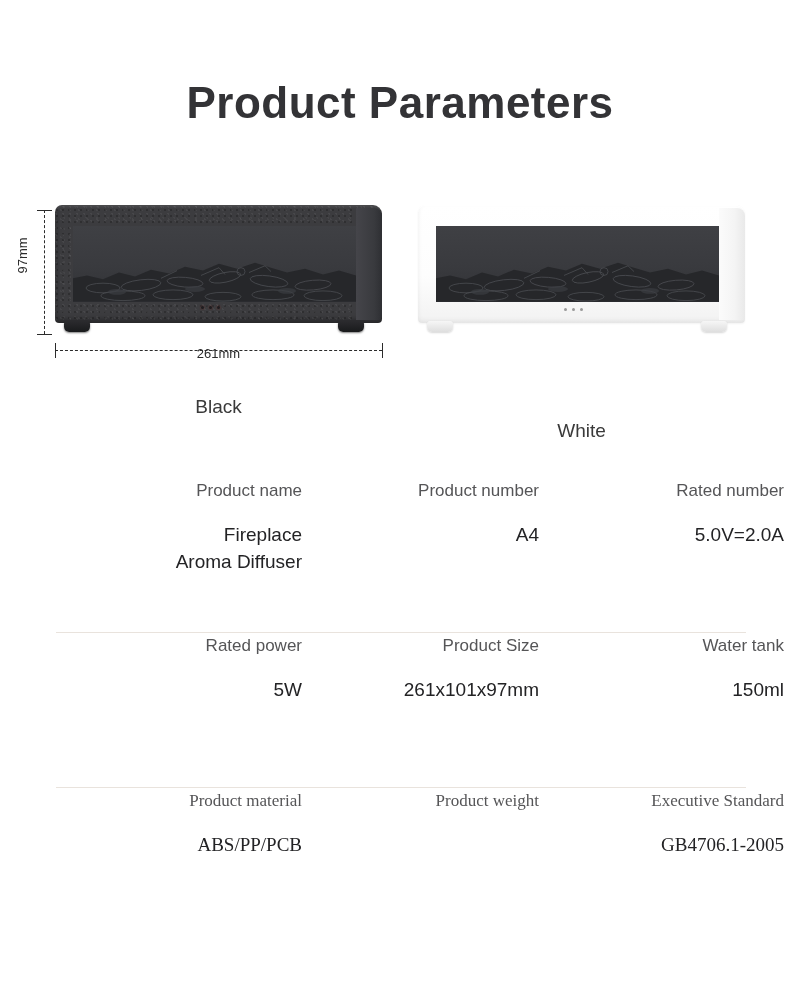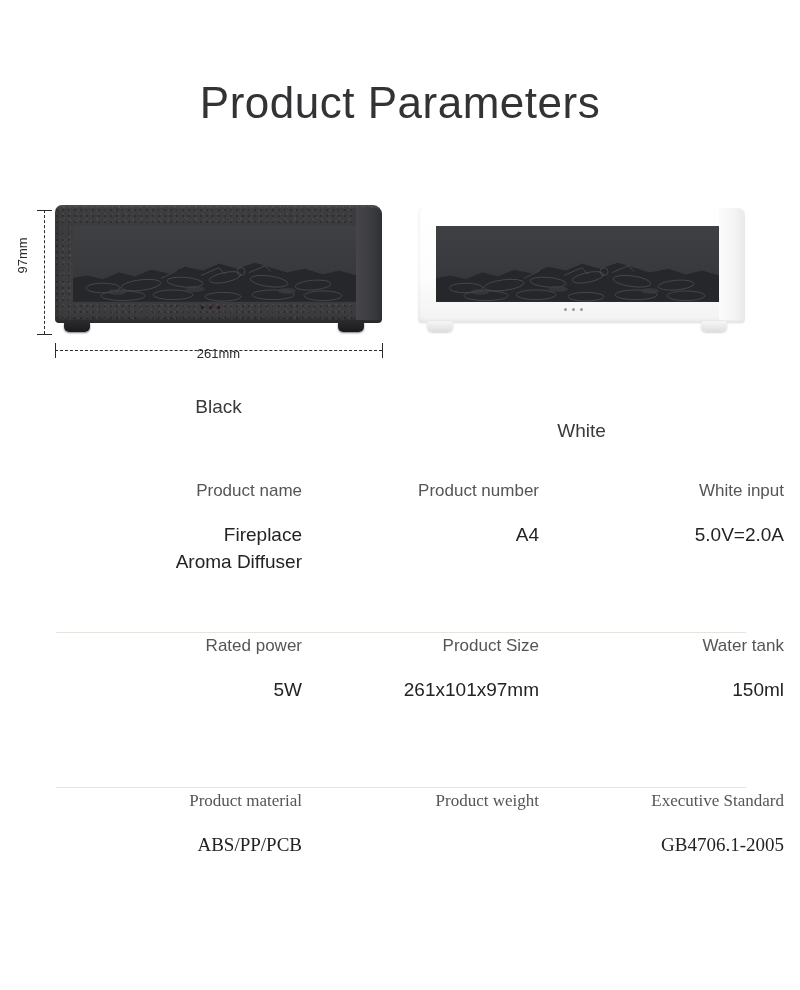--- a/index.html
+++ b/index.html
@@ -9,21 +9,21 @@
     font-family:"Liberation Sans", sans-serif;
     color:#333333;
     overflow:hidden;
   }
   .page { position:relative; width:800px; height:990px; }
 
   
   .title {
     position:absolute; top:78px; left:0; width:800px;
     text-align:center;
-    font-size:44px; font-weight:400; letter-spacing:0.5px;
+    font-size:44px; font-weight:700; letter-spacing:0.5px;
     color:#333336;
   }
 
   
   .showcase { position:absolute; top:0; left:0; width:800px; height:440px; }
 
   
   .dim-v-line {
     position:absolute; left:44px; top:210px; width:0; height:124px;
     border-left:1px dashed #2b2b2b;
@@ -254,21 +254,21 @@
       <div class="spec-cell c1">
         <div class="spec-label">Product name</div>
         <div class="spec-value">Fireplace
 Aroma Diffuser</div>
       </div>
       <div class="spec-cell c2">
         <div class="spec-label">Product number</div>
         <div class="spec-value">A4</div>
       </div>
       <div class="spec-cell c3">
-        <div class="spec-label">White input</div>
+        <div class="spec-label">Rated number</div>
         <div class="spec-value">5.0V=2.0A</div>
       </div>
       <div class="divider" style="top:152px;"></div>
     </div>
 
     <div class="spec-row">
       <div class="spec-cell c1">
         <div class="spec-label">Rated power</div>
         <div class="spec-value">5W</div>
       </div>

